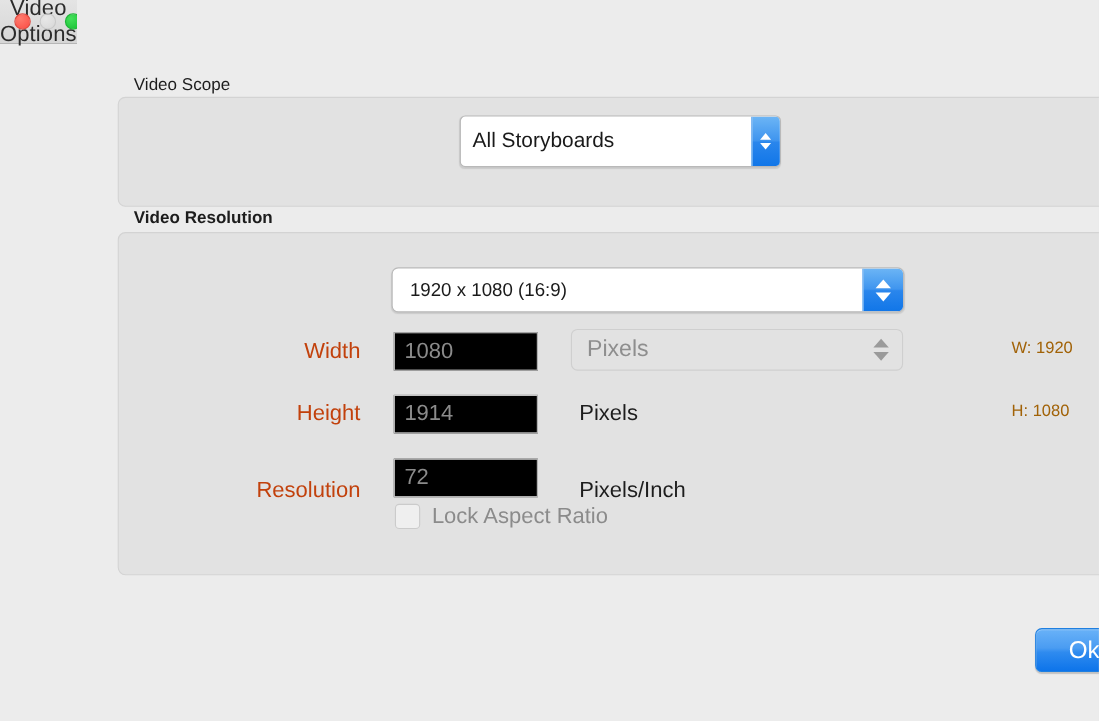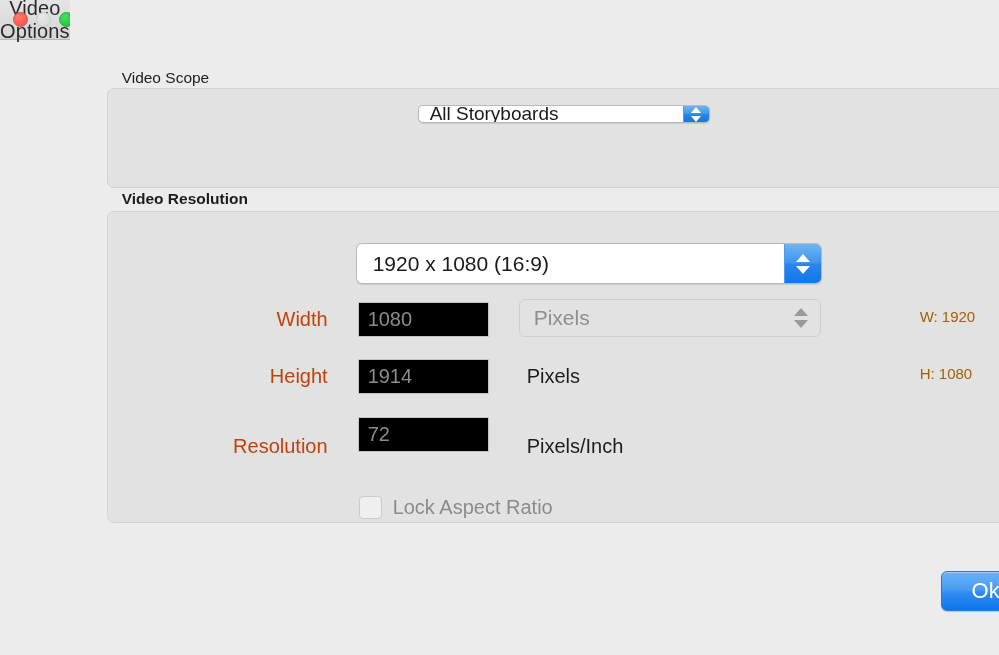--- a/index.html
+++ b/index.html
@@ -98,26 +98,26 @@
     gap: 3px;
   }
   .chev {
     width: 0; height: 0;
     border-left: 5px solid transparent;
     border-right: 5px solid transparent;
   }
   .chev.up   { border-bottom: 6px solid #ffffff; }
   .chev.down { border-top: 6px solid #ffffff; }
 
-  .scope-combo { left: 348px; top: 105px; width: 292px; height: 18px; }
+  .scope-combo { left: 348px; top: 105px; width: 292px; height: 47px; }
   .scope-combo .combo-value { font-size: 19px; }
   .scope-combo .stepper { width: 26px; }
 
   .res-combo { left: 286px; top: 243px; width: 466px; height: 41px; border-radius: 6px; }
-  .res-combo .combo-value { font-size: 21px; padding-left: 16px; }
+  .res-combo .combo-value { font-size: 17px; padding-left: 16px; }
   .res-combo .stepper { width: 37px; gap: 4px; }
   .res-combo .chev { border-left-width: 7px; border-right-width: 7px; }
   .res-combo .chev.up { border-bottom-width: 8px; }
   .res-combo .chev.down { border-top-width: 8px; }
 
   
   .combo-disabled {
     position: absolute;
     left: 449px; top: 299px; width: 302px; height: 38px;
     background: #e2e2e2;
@@ -184,21 +184,21 @@
   .row-height { top: 365px; }
   .row-res    { top: 423px; margin-top: 12px; }
 
   .tf-width  { top: 302px; }
   .tf-height { top: 359px; }
   .tf-res    { top: 417px; }
 
   
   .checkbox-row {
     position: absolute;
-    left: 289px; top: 496px;
+    left: 289px; top: 458px;
     display: flex; align-items: center; gap: 11px;
   }
   .checkbox {
     width: 23px; height: 23px;
     background: #efefef;
     border: 1px solid #cbcbcb;
     border-radius: 4px;
   }
   .checkbox-label {
     font-size: 20px;

